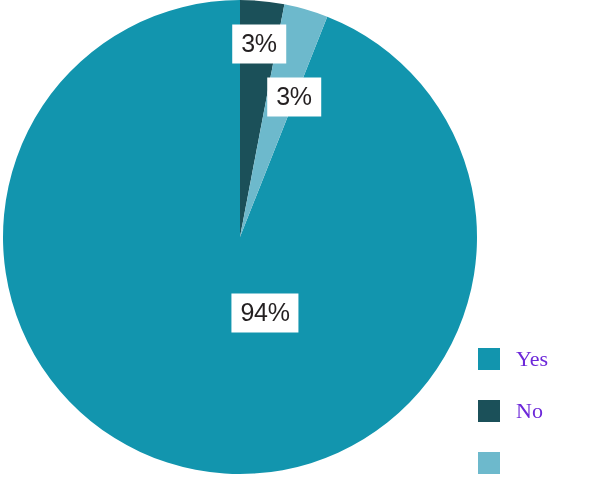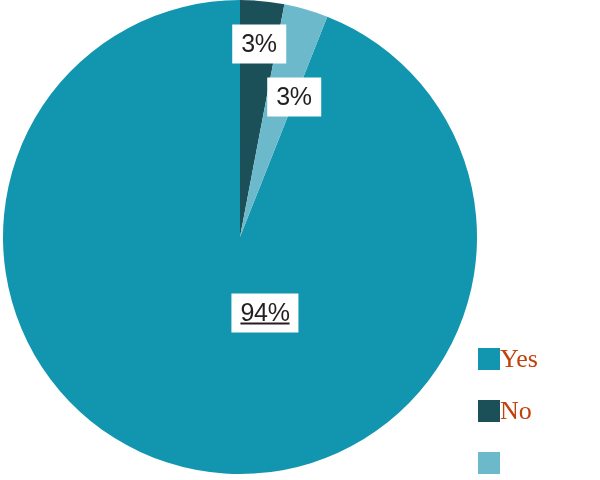--- a/index.html
+++ b/index.html
@@ -36,44 +36,44 @@
     font-family: "Liberation Sans", sans-serif;
     font-size: 25px;
     line-height: 1;
     letter-spacing: -0.3px;
     padding: 6px 9px 8px 9px;
     white-space: nowrap;
     transform: translate(-50%, -50%);
   }
   #label-no       { left: 259px; top: 44px;  }
   #label-unsure   { left: 294px; top: 97px;  }
-  #label-yes      { left: 265px; top: 313px; text-decoration: underline; }
+  #label-yes      { left: 265px; top: 313px; }
 
   
   #legend {
     position: absolute;
     left: 478px;
     top: 333px;
     width: 122px;
   }
   .legend-row {
     display: flex;
     align-items: center;
     height: 52px;
   }
   .legend-swatch {
     width: 22px;
     height: 22px;
     flex: 0 0 22px;
   }
   .legend-label {
-    margin-left: 0;
+    margin-left: 16px;
     font-family: "Liberation Serif", serif;
-    font-size: 26px;
-    color: #c2410c;
+    font-size: 22px;
+    color: #6d28d9;
     line-height: 1;
     white-space: nowrap;
   }
 </style>
 </head>
 <body>
 
 <div id="page">
 
   <div id="pie-wrap">

